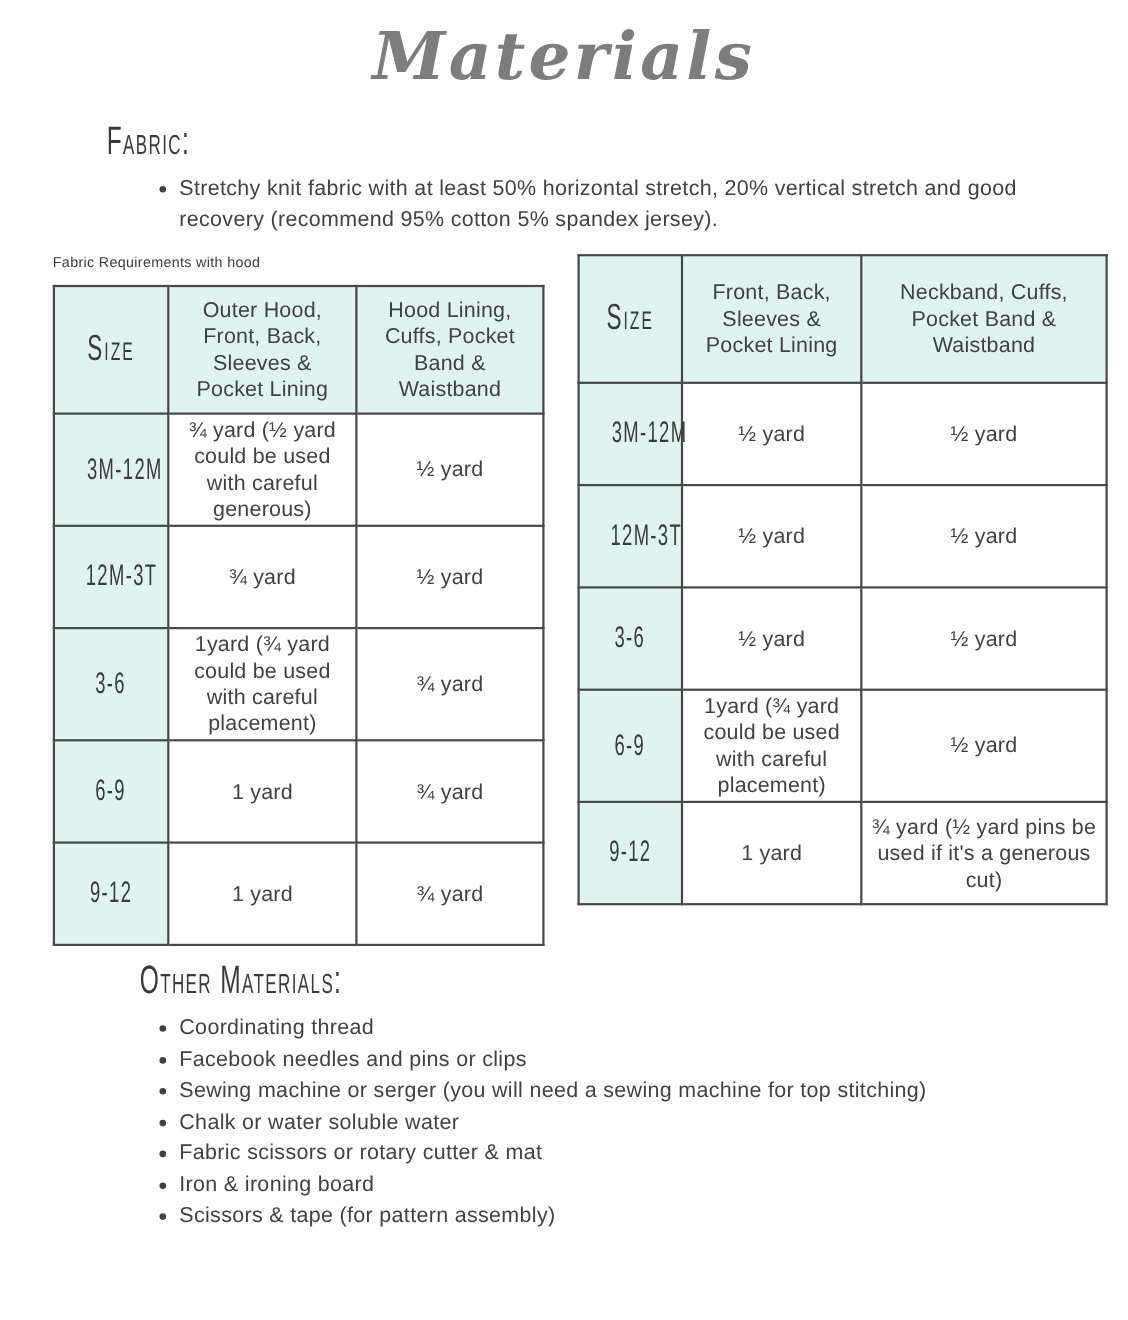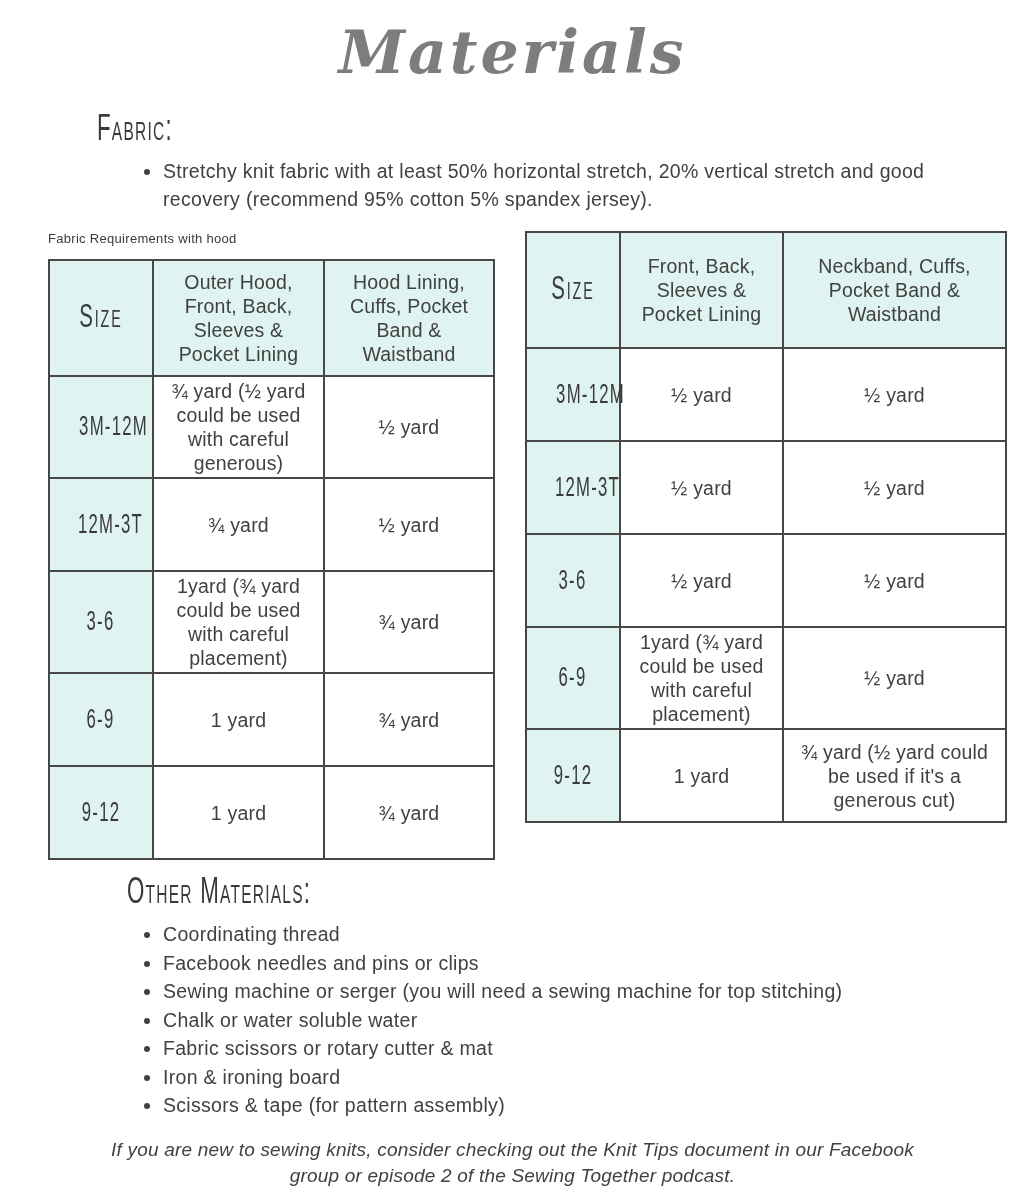--- a/index.html
+++ b/index.html
@@ -223,21 +223,21 @@
               <td>½ yard</td>
             </tr>
             <tr>
               <td class="size-col"><span class="size-value skinny">6-9</span></td>
               <td>1yard (¾ yard could be used with careful placement)</td>
               <td>½ yard</td>
             </tr>
             <tr>
               <td class="size-col"><span class="size-value skinny">9-12</span></td>
               <td>1 yard</td>
-              <td>¾ yard (½ yard could be used if it's a generous cut)</td>
+              <td>¾ yard (½ yard pins be used if it's a generous cut)</td>
             </tr>
           </tbody>
         </table>
     </div>
 
   </div>
 
   <div class="other-heading hand-heading">
     <span class="skinny">Other Materials:</span>
   </div>
@@ -245,15 +245,14 @@
   <ul class="doc-list other-list">
       <li>Coordinating thread</li>
       <li>Facebook needles and pins or clips</li>
       <li>Sewing machine or serger (you will need a sewing machine for top stitching)</li>
       <li>Chalk or water soluble water</li>
       <li>Fabric scissors or rotary cutter &amp; mat</li>
       <li>Iron &amp; ironing board</li>
       <li>Scissors &amp; tape (for pattern assembly)</li>
     </ul>
 
-  <div class="footer-note">If you are new to sewing knits, consider checking out the Knit Tips document in our Facebook group or episode 2 of the Sewing Together podcast.</div>
 
 </div>
 
 </body></html>

